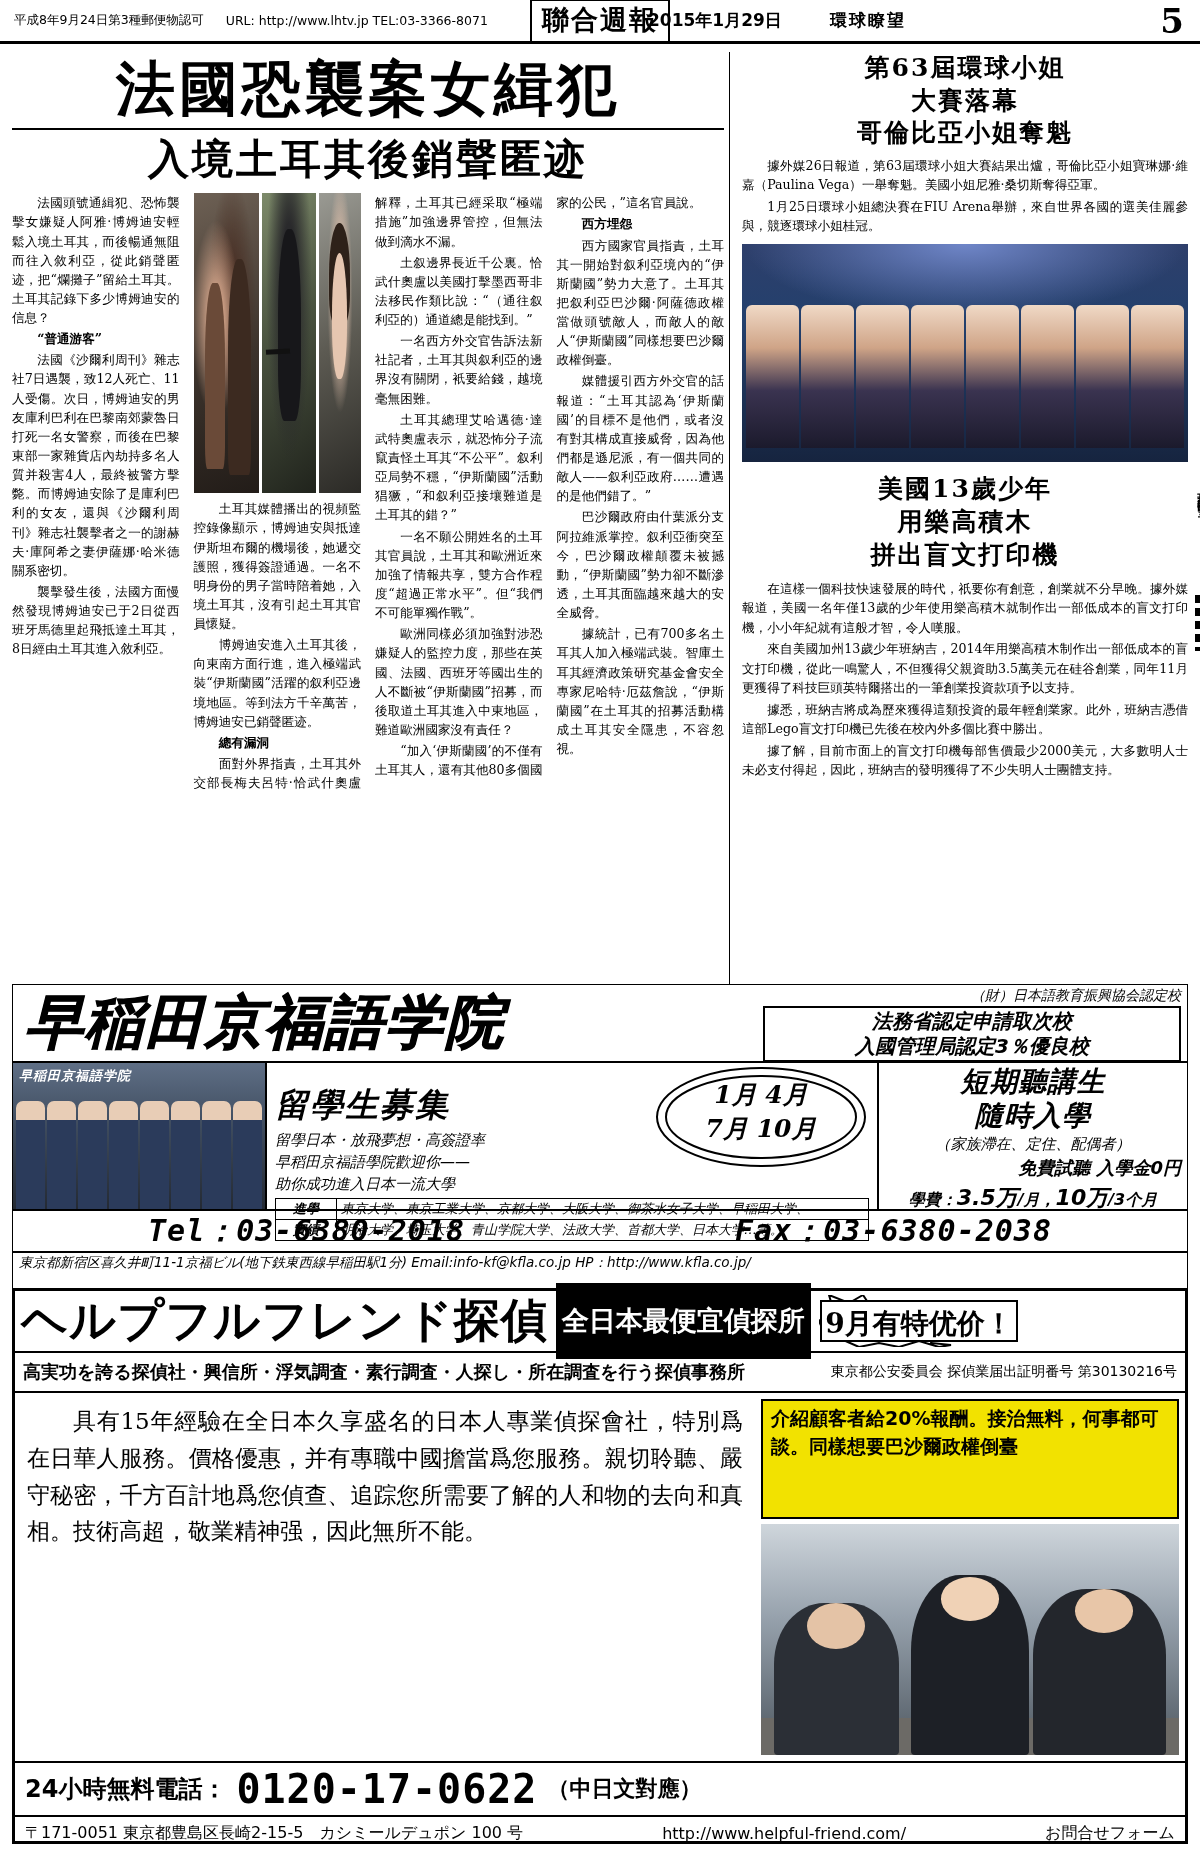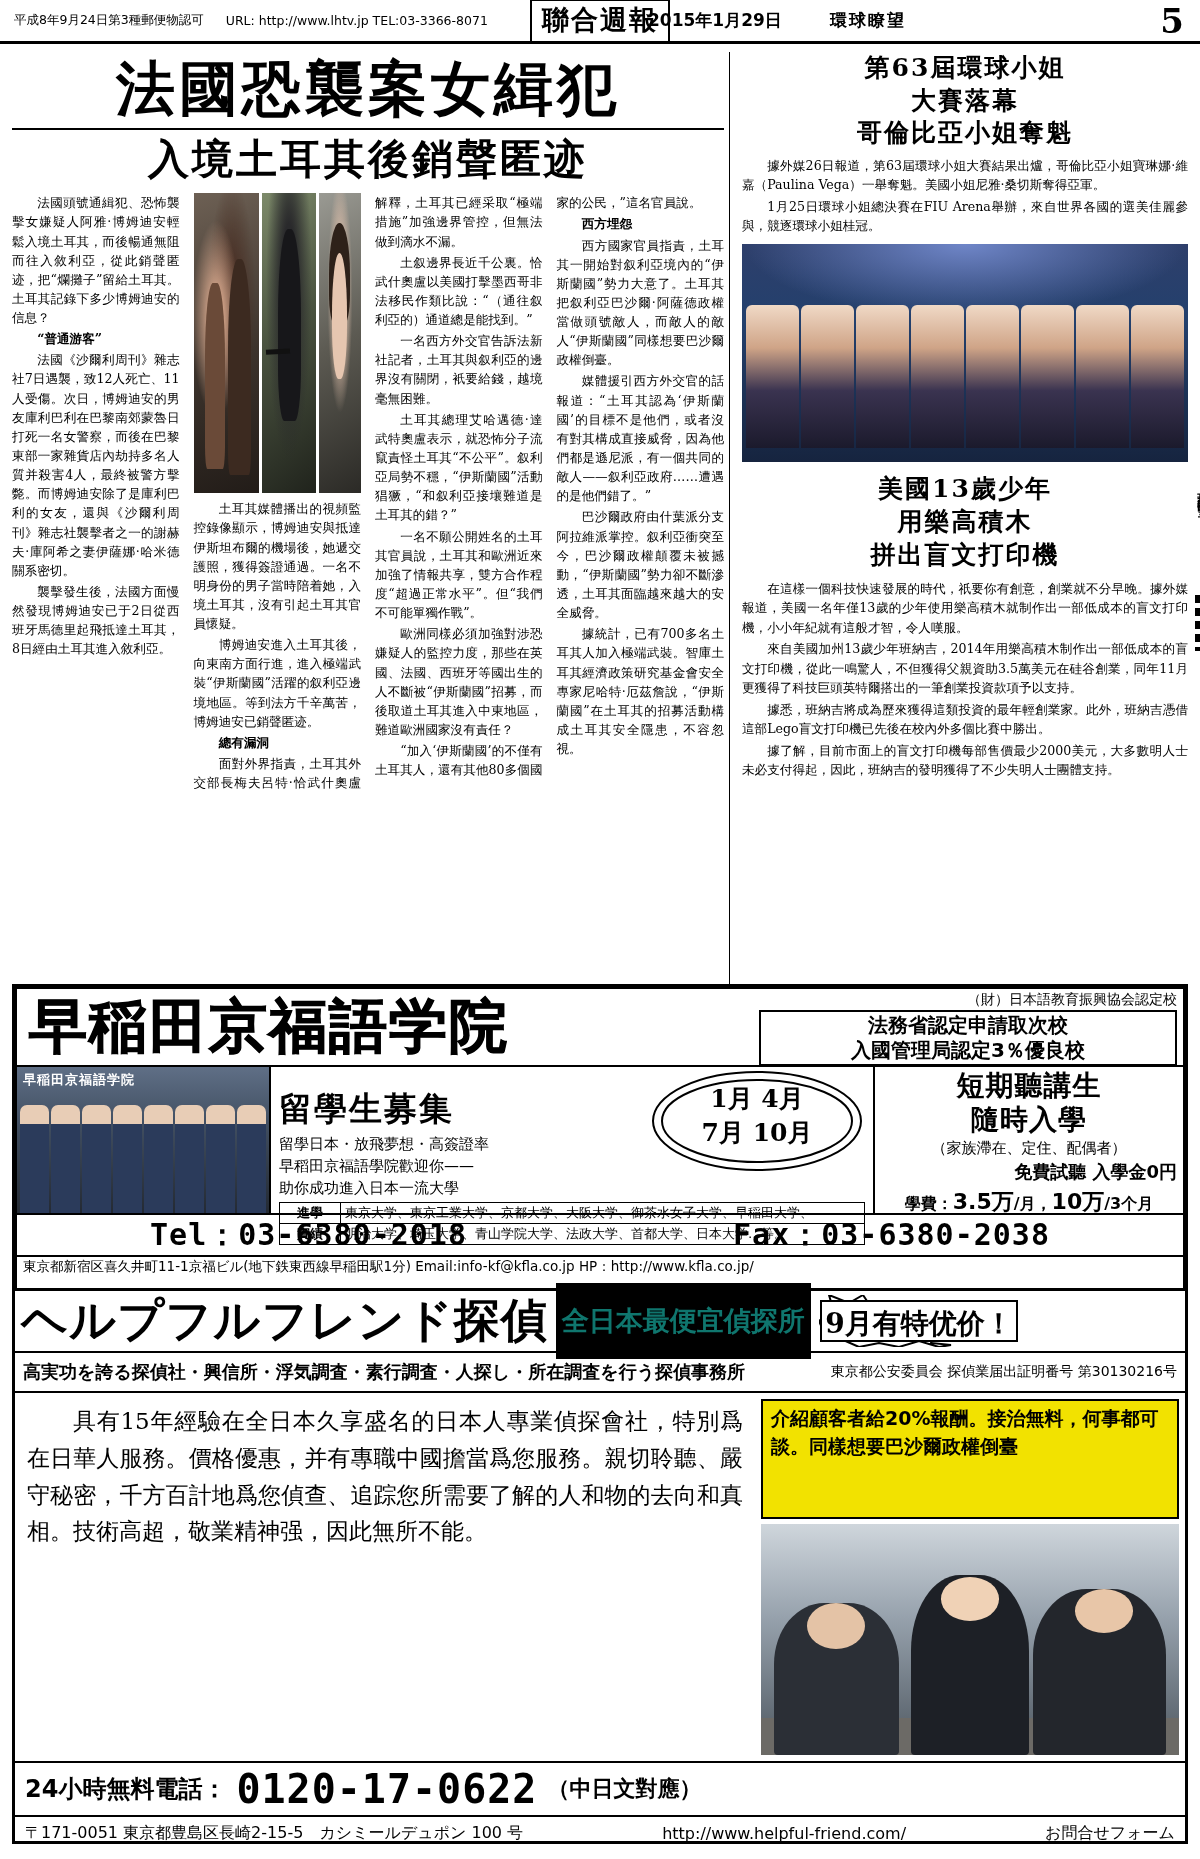--- a/index.html
+++ b/index.html
@@ -102,21 +102,21 @@
     font-weight:bold;font-size:25px;text-align:center;line-height:1.32;letter-spacing:2px;margin:10px 0 8px 0;
   }
   .vert-label{
     position:absolute;right:-26px;top:430px;width:22px;
     writing-mode:vertical-rl;font-weight:bold;font-size:15px;letter-spacing:3px;
   }
   .vert-bar{position:absolute;right:-24px;top:545px;width:17px;height:56px;
     background:repeating-linear-gradient(180deg,#000 0 8px,#fff 8px 13px);}
 
   
-  .ad1{position:absolute;left:12px;top:984px;width:1176px;height:338px;border:5px solid #000000;box-sizing:border-box;background:#fff;}
+  .ad1{position:absolute;left:12px;top:984px;width:1176px;height:338px;border:1px solid #000000;box-sizing:border-box;background:#fff;font-style:italic;}
   .ad1-top{display:flex;height:78px;border-bottom:2px solid #000;box-sizing:border-box;}
   .ad1-logo{
     flex:1;display:flex;align-items:center;padding-left:12px;
     font-family:"DejaVu Serif","Liberation Serif",serif;font-weight:bold;
     font-size:58px;letter-spacing:2px;
     -webkit-text-stroke:1px #000;
   }
   .ad1-right{width:430px;padding:2px 6px 0 6px;box-sizing:border-box;}
   .ad1-nin{font-size:14px;text-align:right;margin-bottom:1px;}
   .ad1-box{border:2px solid #000;background:#fff;padding:1px 6px;font-weight:bold;font-size:20px;line-height:1.25;text-align:center;}
@@ -142,21 +142,21 @@
   .ad1-tbl td.k{width:52px;text-align:center;font-weight:bold;}
   .ad1-tel{height:40px;display:flex;align-items:center;justify-content:space-around;
     font-family:"DejaVu Sans Mono","Liberation Mono",monospace;font-weight:bold;font-size:30px;letter-spacing:1px;
     border-bottom:2px solid #000;}
   .ad1-foot{height:20px;display:flex;align-items:center;font-size:13.5px;padding-left:6px;white-space:nowrap;}
 
   
   .ad2{position:absolute;left:12px;top:1288px;width:1176px;height:556px;border:3px solid #000;box-sizing:border-box;background:#fff;}
   .ad2-top{display:flex;align-items:center;height:62px;border-bottom:2px solid #000;padding:0 6px;box-sizing:border-box;gap:8px;}
   .ad2-logo{font-family:"DejaVu Serif",serif;font-weight:bold;font-size:46px;letter-spacing:1px;white-space:nowrap;}
-  .ad2-sub{background:#000;color:#0f766e;font-weight:bold;font-size:27px;padding:20px 6px;white-space:nowrap;}
+  .ad2-sub{background:#000;color:#ffffff;font-weight:bold;font-size:27px;padding:20px 6px;white-space:nowrap;}
   .ad2-badge{position:relative;width:200px;height:52px;}
   .ad2-row2{height:40px;display:flex;align-items:center;justify-content:space-between;border-bottom:2px solid #000;padding:0 8px;box-sizing:border-box;font-size:18px;font-weight:bold;}
   .ad2-row2 .rr{font-size:14px;font-weight:normal;}
   .ad2-main{display:flex;height:calc(100% - 62px - 34px - 52px - 34px);}
   .ad2-textcol{flex:1;padding:10px 12px;box-sizing:border-box;font-size:23px;line-height:1.6;
     font-family:"DejaVu Serif","Liberation Serif",serif;text-align:justify;}
   .ad2-textcol p{margin:0;text-indent:2em;}
   .ad2-rightcol{width:430px;display:flex;flex-direction:column;}
   .ad2-yellow{background:#f2e200;border:2px solid #000;margin:6px 6px 0 6px;padding:4px 8px;
     font-size:19px;font-weight:bold;line-height:1.45;height:120px;box-sizing:border-box;}

